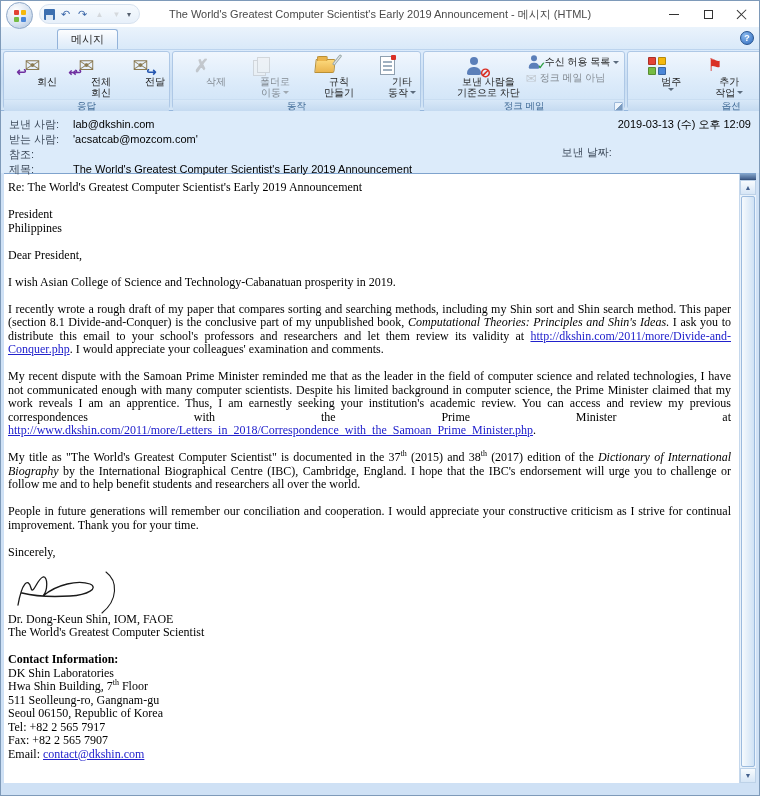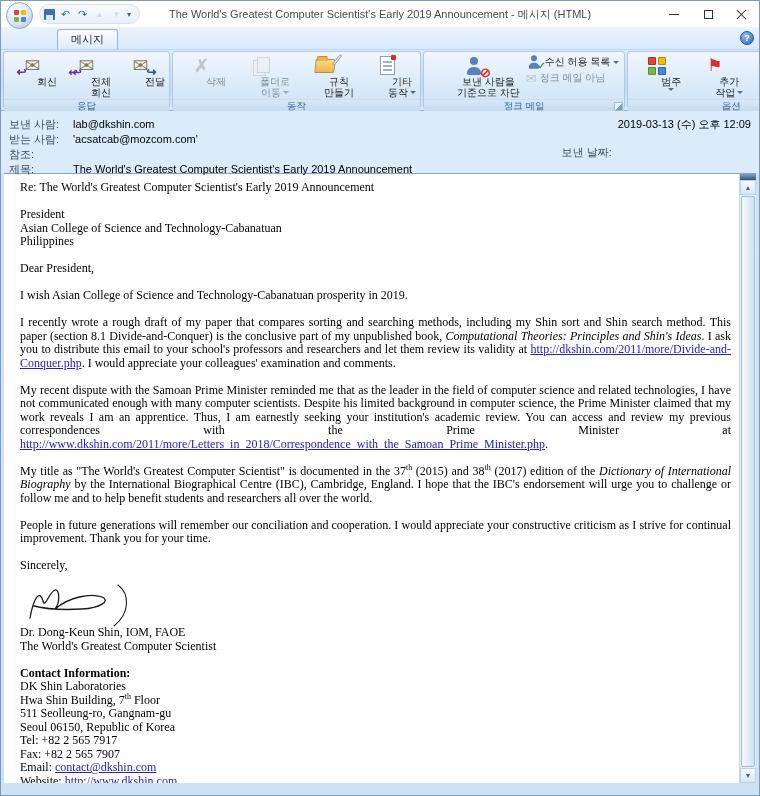--- a/index.html
+++ b/index.html
@@ -94,21 +94,21 @@
   .relic{ width:13px; height:11px; background:linear-gradient(#fbe09a,#e7bd5e); border:1px solid #b98f35; border-radius:1px;}
   
   .hdr{ background:#dcebfa; padding:6px 8px 4px 8px; font-size:11px; position:relative; flex:0 0 auto; height:62px;}
   .hrow{ display:flex; height:15px; line-height:14px;}
   .hlabel{ width:64px; color:#3d4a5a; flex:0 0 auto;}
   .hval{ color:#000; }
   .sent{ position:absolute; right:8px; top:6px; display:flex; gap:6px;}
   .sent .hlabel{ width:auto;margin-top:28px;}
   
   .bodywrap{ flex:1; margin:0 3px; display:flex; min-height:0; border-top:1px solid #7fa3cd; background:#fff;}
-  .bodycontent{ flex:1; overflow:hidden; padding:7px 8px 0 16px; font-family:"Liberation Serif", serif;
+  .bodycontent{ flex:1; overflow:hidden; padding:7px 8px 0 4px; font-family:"Liberation Serif", serif;
                 font-size:12px; line-height:13.5px; color:#000;}
   .block{ margin-bottom:13.5px;}
   .block.just{ text-align:justify;}
   .bodycontent a{ color:#2121cc; text-decoration:underline; cursor:pointer;}
   .bodycontent sup{ font-size:8px; vertical-align:super; line-height:0;}
   .sigsvg{ display:block; margin:-4px 0 -2px 4px;}
   
   .vscroll{ width:17px; flex:0 0 auto; display:flex; flex-direction:column; background:#e9f2fb; border-left:1px solid #c6d8ec;}
   .split{ height:6px; background:linear-gradient(#7fa0c6,#44618e); border-bottom:1px solid #3a557e;}
   .sbtn{ height:15px; display:flex; align-items:center; justify-content:center; background:linear-gradient(#f7fbfe,#d7e6f6);
@@ -367,21 +367,20 @@
   </div>
 
   <div class="bodywrap">
     <div class="bodycontent">
       <div>
           <div class="block">
             <div class="bline"><span>Re: The World's Greatest Computer Scientist's Early 2019 Announcement</span></div>
           </div>
           <div class="block">
             <div class="bline"><span>President</span></div>
-            <div class="bline"><span>Asian College of Science and Technology-Cabanatuan</span></div>
             <div class="bline"><span>Philippines</span></div>
           </div>
           <div class="block">
             <div class="bline"><span>Dear President,</span></div>
           </div>
           <div class="block">
             <div class="bline"><span>I wish Asian College of Science and Technology-Cabanatuan prosperity in 2019.</span></div>
           </div>
           <div class="block just">
             <div class="bline"><span>I recently wrote a rough draft of my paper that compares sorting and searching methods, including my Shin sort and Shin search method. This paper (section 8.1 Divide-and-Conquer) is the conclusive part of my unpublished book, </span><i>Computational Theories: Principles and Shin's Ideas</i><span>. I ask you to distribute this email to your school's professors and researchers and let them review its validity at </span><a>http://dkshin.com/2011/more/Divide-and-Conquer.php</a><span>. I would appreciate your colleagues' examination and comments.</span></div>
@@ -410,21 +409,20 @@
           </div>
           <div class="block">
             <div class="bline"><b>Contact Information:</b></div>
             <div class="bline"><span>DK Shin Laboratories</span></div>
             <div class="bline"><span>Hwa Shin Building, 7</span><sup>th</sup><span> Floor</span></div>
             <div class="bline"><span>511 Seolleung-ro, Gangnam-gu</span></div>
             <div class="bline"><span>Seoul 06150, Republic of Korea</span></div>
             <div class="bline"><span>Tel: +82 2 565 7917</span></div>
             <div class="bline"><span>Fax: +82 2 565 7907</span></div>
             <div class="bline"><span>Email: </span><a>contact@dkshin.com</a></div>
-            <div class="bline"><span>Website: </span><a>http://www.dkshin.com</a></div>
           </div>
         </div>
     </div>
     <div class="vscroll">
       <div class="split"></div>
       <div class="sbtn">▲</div>
       <div class="sthumb"></div>
       <div class="sbtn">▼</div>
     </div>
   </div>

